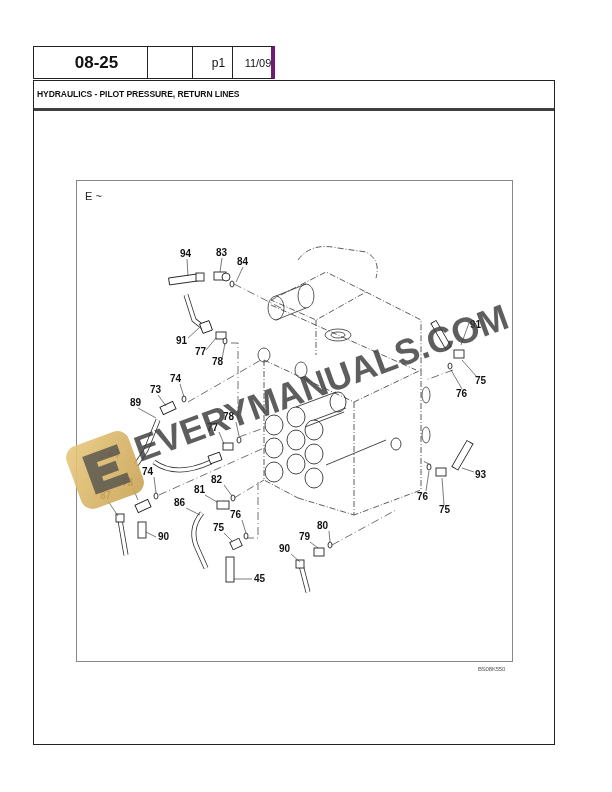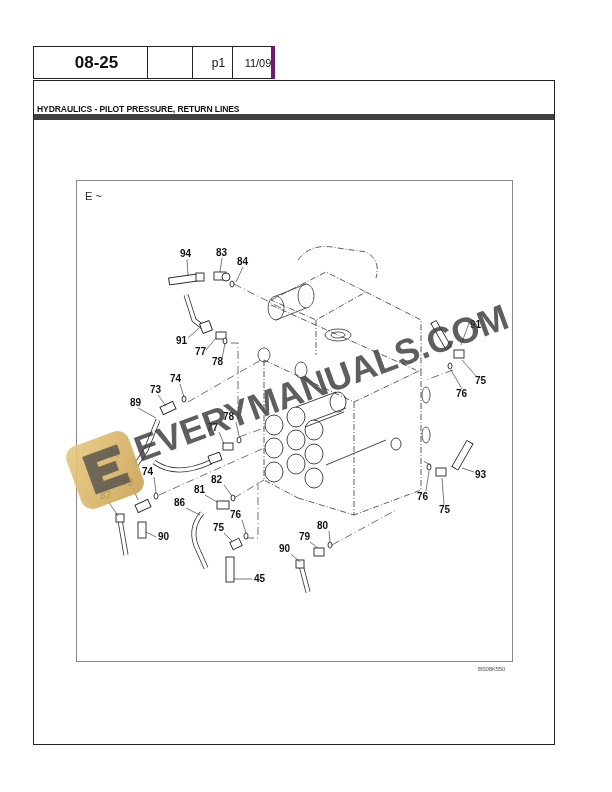--- a/index.html
+++ b/index.html
@@ -6,21 +6,21 @@
   body { width: 612px; height: 792px; position: relative; overflow: hidden; font-family: "Liberation Sans", sans-serif; color: #111; }
   .page { position: absolute; left: 0; top: 0; width: 612px; height: 792px; }
   .hdr-row { position: absolute; left: 33px; top: 46px; height: 34px; display: flex; }
   .hdr-cell { border: 1px solid #222; border-right: none; height: 33px; display: flex; align-items: center; justify-content: center; box-sizing: border-box; padding-left: 12px; }
   .hdr-cell:last-child { border-right: 4px solid #701a75; }
   .c-code { width: 114px; font-weight: bold; font-size: 17px; }
   .c-blank { width: 45px; }
   .c-page { width: 40px; font-size: 12px; }
   .c-date { width: 43px; font-size: 11px; }
   .outer { position: absolute; left: 33px; top: 80px; width: 522px; height: 665px; border: 1px solid #222; box-sizing: border-box; }
-  .title-row { position: absolute; left: 0; top: 16px; width: 520px; height: 23px; border-bottom: 6px solid #404040; display: flex; align-items: flex-end; box-sizing: border-box; padding-left: 3px; font-size: 9.5px; font-weight: bold; letter-spacing: -0.1px; transform-origin: left center; }
+  .title-row { position: absolute; left: 0; top: 7px; width: 520px; height: 23px; border-bottom: 3px solid #404040; display: flex; align-items: flex-start; box-sizing: border-box; padding-left: 3px; font-size: 9.5px; font-weight: bold; letter-spacing: -0.1px; transform-origin: left center; }
   .title-row span { display: inline-block; transform: scaleX(0.9); transform-origin: left center; white-space: nowrap; }
   .frame { position: absolute; left: 76px; top: 180px; width: 437px; height: 482px; border: 1px solid #888; box-sizing: border-box; }
   .fig-code { position: absolute; left: 478px; top: 666px; font-size: 6px; color: #555; letter-spacing: -0.2px; }
   .diagram-svg { position: absolute; left: 76px; top: 180px; }
   .callout { font-family: "Liberation Sans", sans-serif; font-weight: bold; font-size: 10px; fill: #111; }
   .wm-text { font-family: "Liberation Sans", sans-serif; font-weight: bold; font-size: 36px; fill: #3a3a3a; fill-opacity: 0.82; }
 </style>
 </head>
 <body>
 

